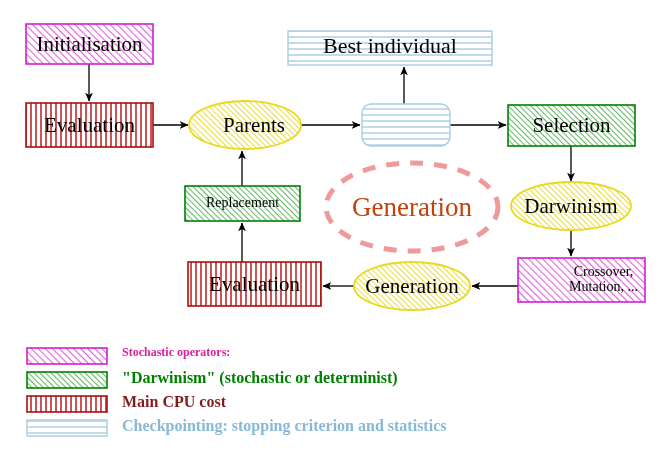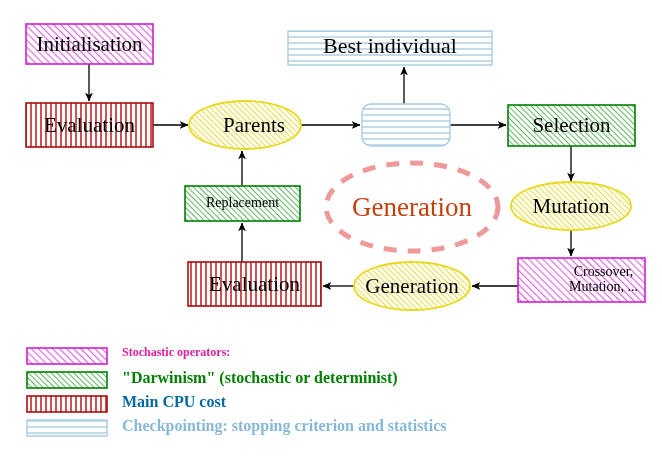--- a/index.html
+++ b/index.html
@@ -131,34 +131,34 @@
 
   <div class="node-label" style="left:26px; top:103px; width:127px; height:44px; font-size:21px;">Evaluation</div>
 
   <div class="node-label" style="left:198px; top:101px; width:112px; height:48px; font-size:21px;">Parents</div>
 
   <div class="node-label" style="left:288px; top:31px; width:204px; height:30px; font-size:22px;">Best individual</div>
 
 
   <div class="node-label" style="left:508px; top:105px; width:127px; height:41px; font-size:21px;">Selection</div>
 
-  <div class="node-label" style="left:511px; top:182px; width:120px; height:48px; font-size:21px;">Mutation</div>
+  <div class="node-label" style="left:511px; top:182px; width:120px; height:48px; font-size:21px;">Darwinism</div>
 
   <div class="node-label" style="left:518px; top:258px; width:127px; height:44px; font-size:14px;padding-left:22px;">Crossover,
 Mutation, ...</div>
 
   <div class="node-label" style="left:354px; top:262px; width:116px; height:48px; font-size:21px;">Generation</div>
 
   <div class="node-label" style="left:188px; top:262px; width:133px; height:44px; font-size:21px;">Evaluation</div>
 
   <div class="node-label" style="left:185px; top:186px; width:115px; height:35px; font-size:14px;">Replacement</div>
 
   <div class="node-label" style="left:326px; top:183px; width:172px; height:48px; font-size:27px; color:#c2410c;">Generation</div>
 
   <div class="legend-text" style="left:122px; top:345px; font-size:12px; color:#e020a0;">Stochastic operators:</div>
 
   <div class="legend-text" style="left:122px; top:369px; font-size:16px; color:#008000;">"Darwinism" (stochastic or determinist)</div>
 
-  <div class="legend-text" style="left:122px; top:393px; font-size:16px; color:#0369a1;">Main CPU cost</div>
+  <div class="legend-text" style="left:122px; top:393px; font-size:16px; color:#7f1d1d;">Main CPU cost</div>
 
   <div class="legend-text" style="left:122px; top:417px; font-size:16px; color:#88b8d8;">Checkpointing: stopping criterion and statistics</div>
 
 </div>
 
 </body></html>

